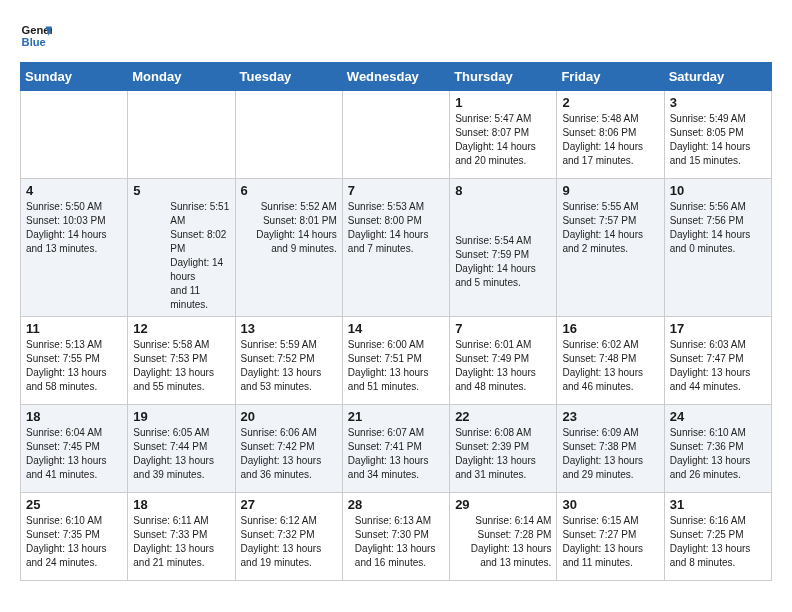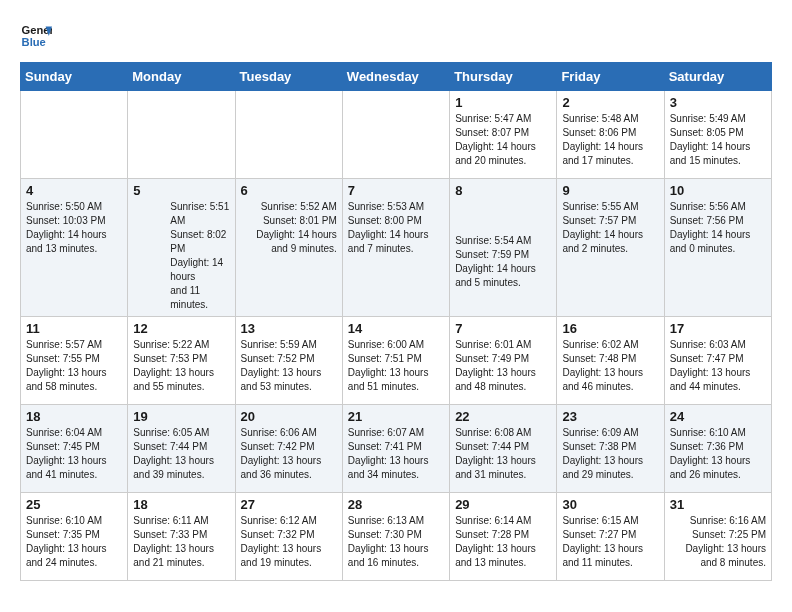--- a/index.html
+++ b/index.html
@@ -195,28 +195,28 @@
           <div class="day-num">10</div>
           <div class="cell-content" style="white-space: pre-line;">Sunrise: 5:56 AM
 Sunset: 7:56 PM
 Daylight: 14 hours
 and 0 minutes.</div>
         </td>
       </tr>
       <tr>
         <td>
           <div class="day-num">11</div>
-          <div class="cell-content" style="white-space: pre-line;">Sunrise: 5:57 AM
+          <div class="cell-content" style="white-space: pre-line;">Sunrise: 5:13 AM
 Sunset: 7:55 PM
 Daylight: 13 hours
 and 58 minutes.</div>
         </td>
         <td>
           <div class="day-num">12</div>
-          <div class="cell-content" style="white-space: pre-line;">Sunrise: 5:22 AM
+          <div class="cell-content" style="white-space: pre-line;">Sunrise: 5:58 AM
 Sunset: 7:53 PM
 Daylight: 13 hours
 and 55 minutes.</div>
         </td>
         <td>
           <div class="day-num">13</div>
           <div class="cell-content" style="white-space: pre-line;">Sunrise: 5:59 AM
 Sunset: 7:52 PM
 Daylight: 13 hours
 and 53 minutes.</div>
@@ -275,21 +275,21 @@
         <td>
           <div class="day-num">21</div>
           <div class="cell-content" style="white-space: pre-line;">Sunrise: 6:07 AM
 Sunset: 7:41 PM
 Daylight: 13 hours
 and 34 minutes.</div>
         </td>
         <td>
           <div class="day-num">22</div>
           <div class="cell-content" style="white-space: pre-line;">Sunrise: 6:08 AM
-Sunset: 7:44 PM
+Sunset: 2:39 PM
 Daylight: 13 hours
 and 31 minutes.</div>
         </td>
         <td>
           <div class="day-num">23</div>
           <div class="cell-content" style="white-space: pre-line;">Sunrise: 6:09 AM
 Sunset: 7:38 PM
 Daylight: 13 hours
 and 29 minutes.</div>
         </td>
@@ -318,41 +318,41 @@
         </td>
         <td>
           <div class="day-num">27</div>
           <div class="cell-content" style="white-space: pre-line;">Sunrise: 6:12 AM
 Sunset: 7:32 PM
 Daylight: 13 hours
 and 19 minutes.</div>
         </td>
         <td>
           <div class="day-num">28</div>
-          <div class="cell-content" style="white-space: pre-line;">Sunrise: 6:13 AM
+          <div class="cell-content" style="white-space: pre-line; margin-left: 7px;">Sunrise: 6:13 AM
 Sunset: 7:30 PM
 Daylight: 13 hours
 and 16 minutes.</div>
         </td>
         <td>
           <div class="day-num">29</div>
-          <div class="cell-content" style="white-space: pre-line;">Sunrise: 6:14 AM
+          <div class="cell-content" style="white-space: pre-line; text-align: right;">Sunrise: 6:14 AM
 Sunset: 7:28 PM
 Daylight: 13 hours
 and 13 minutes.</div>
         </td>
         <td>
           <div class="day-num">30</div>
           <div class="cell-content" style="white-space: pre-line;">Sunrise: 6:15 AM
 Sunset: 7:27 PM
 Daylight: 13 hours
 and 11 minutes.</div>
         </td>
         <td>
           <div class="day-num">31</div>
-          <div class="cell-content" style="white-space: pre-line; text-align: right;">Sunrise: 6:16 AM
+          <div class="cell-content" style="white-space: pre-line;">Sunrise: 6:16 AM
 Sunset: 7:25 PM
 Daylight: 13 hours
 and 8 minutes.</div>
         </td>
       </tr>
     </tbody>
 </table>
 
 </body></html>

